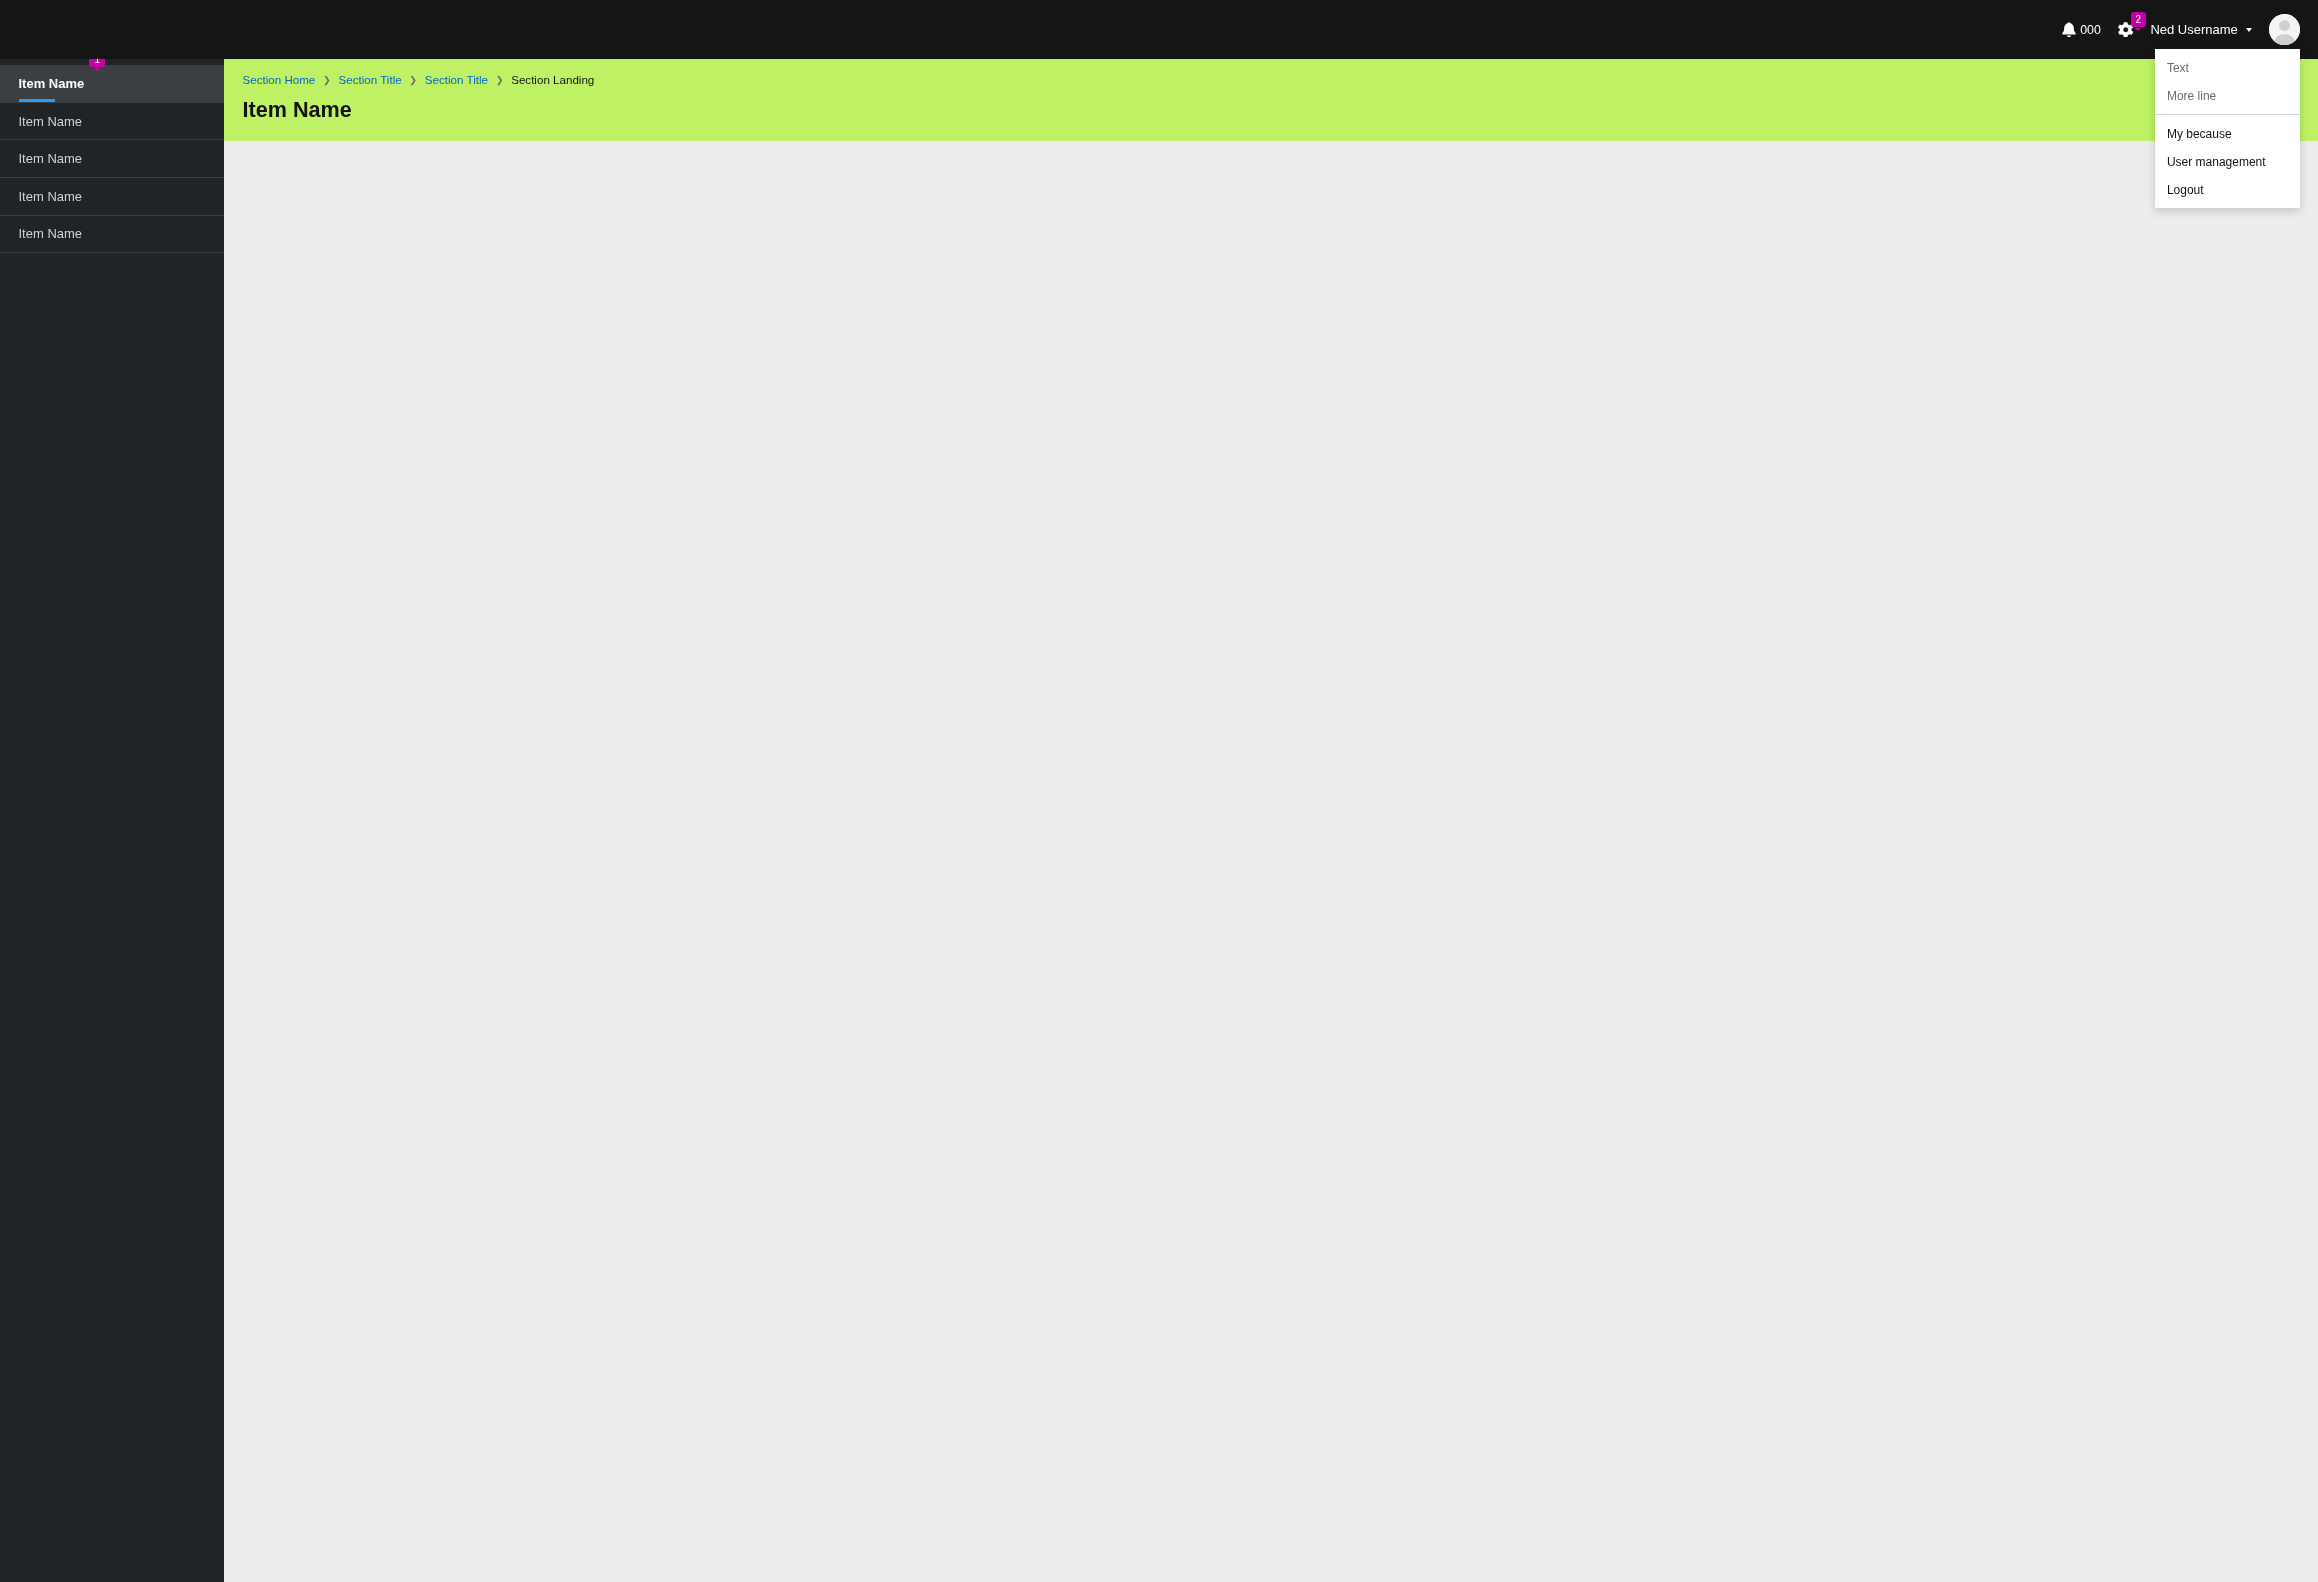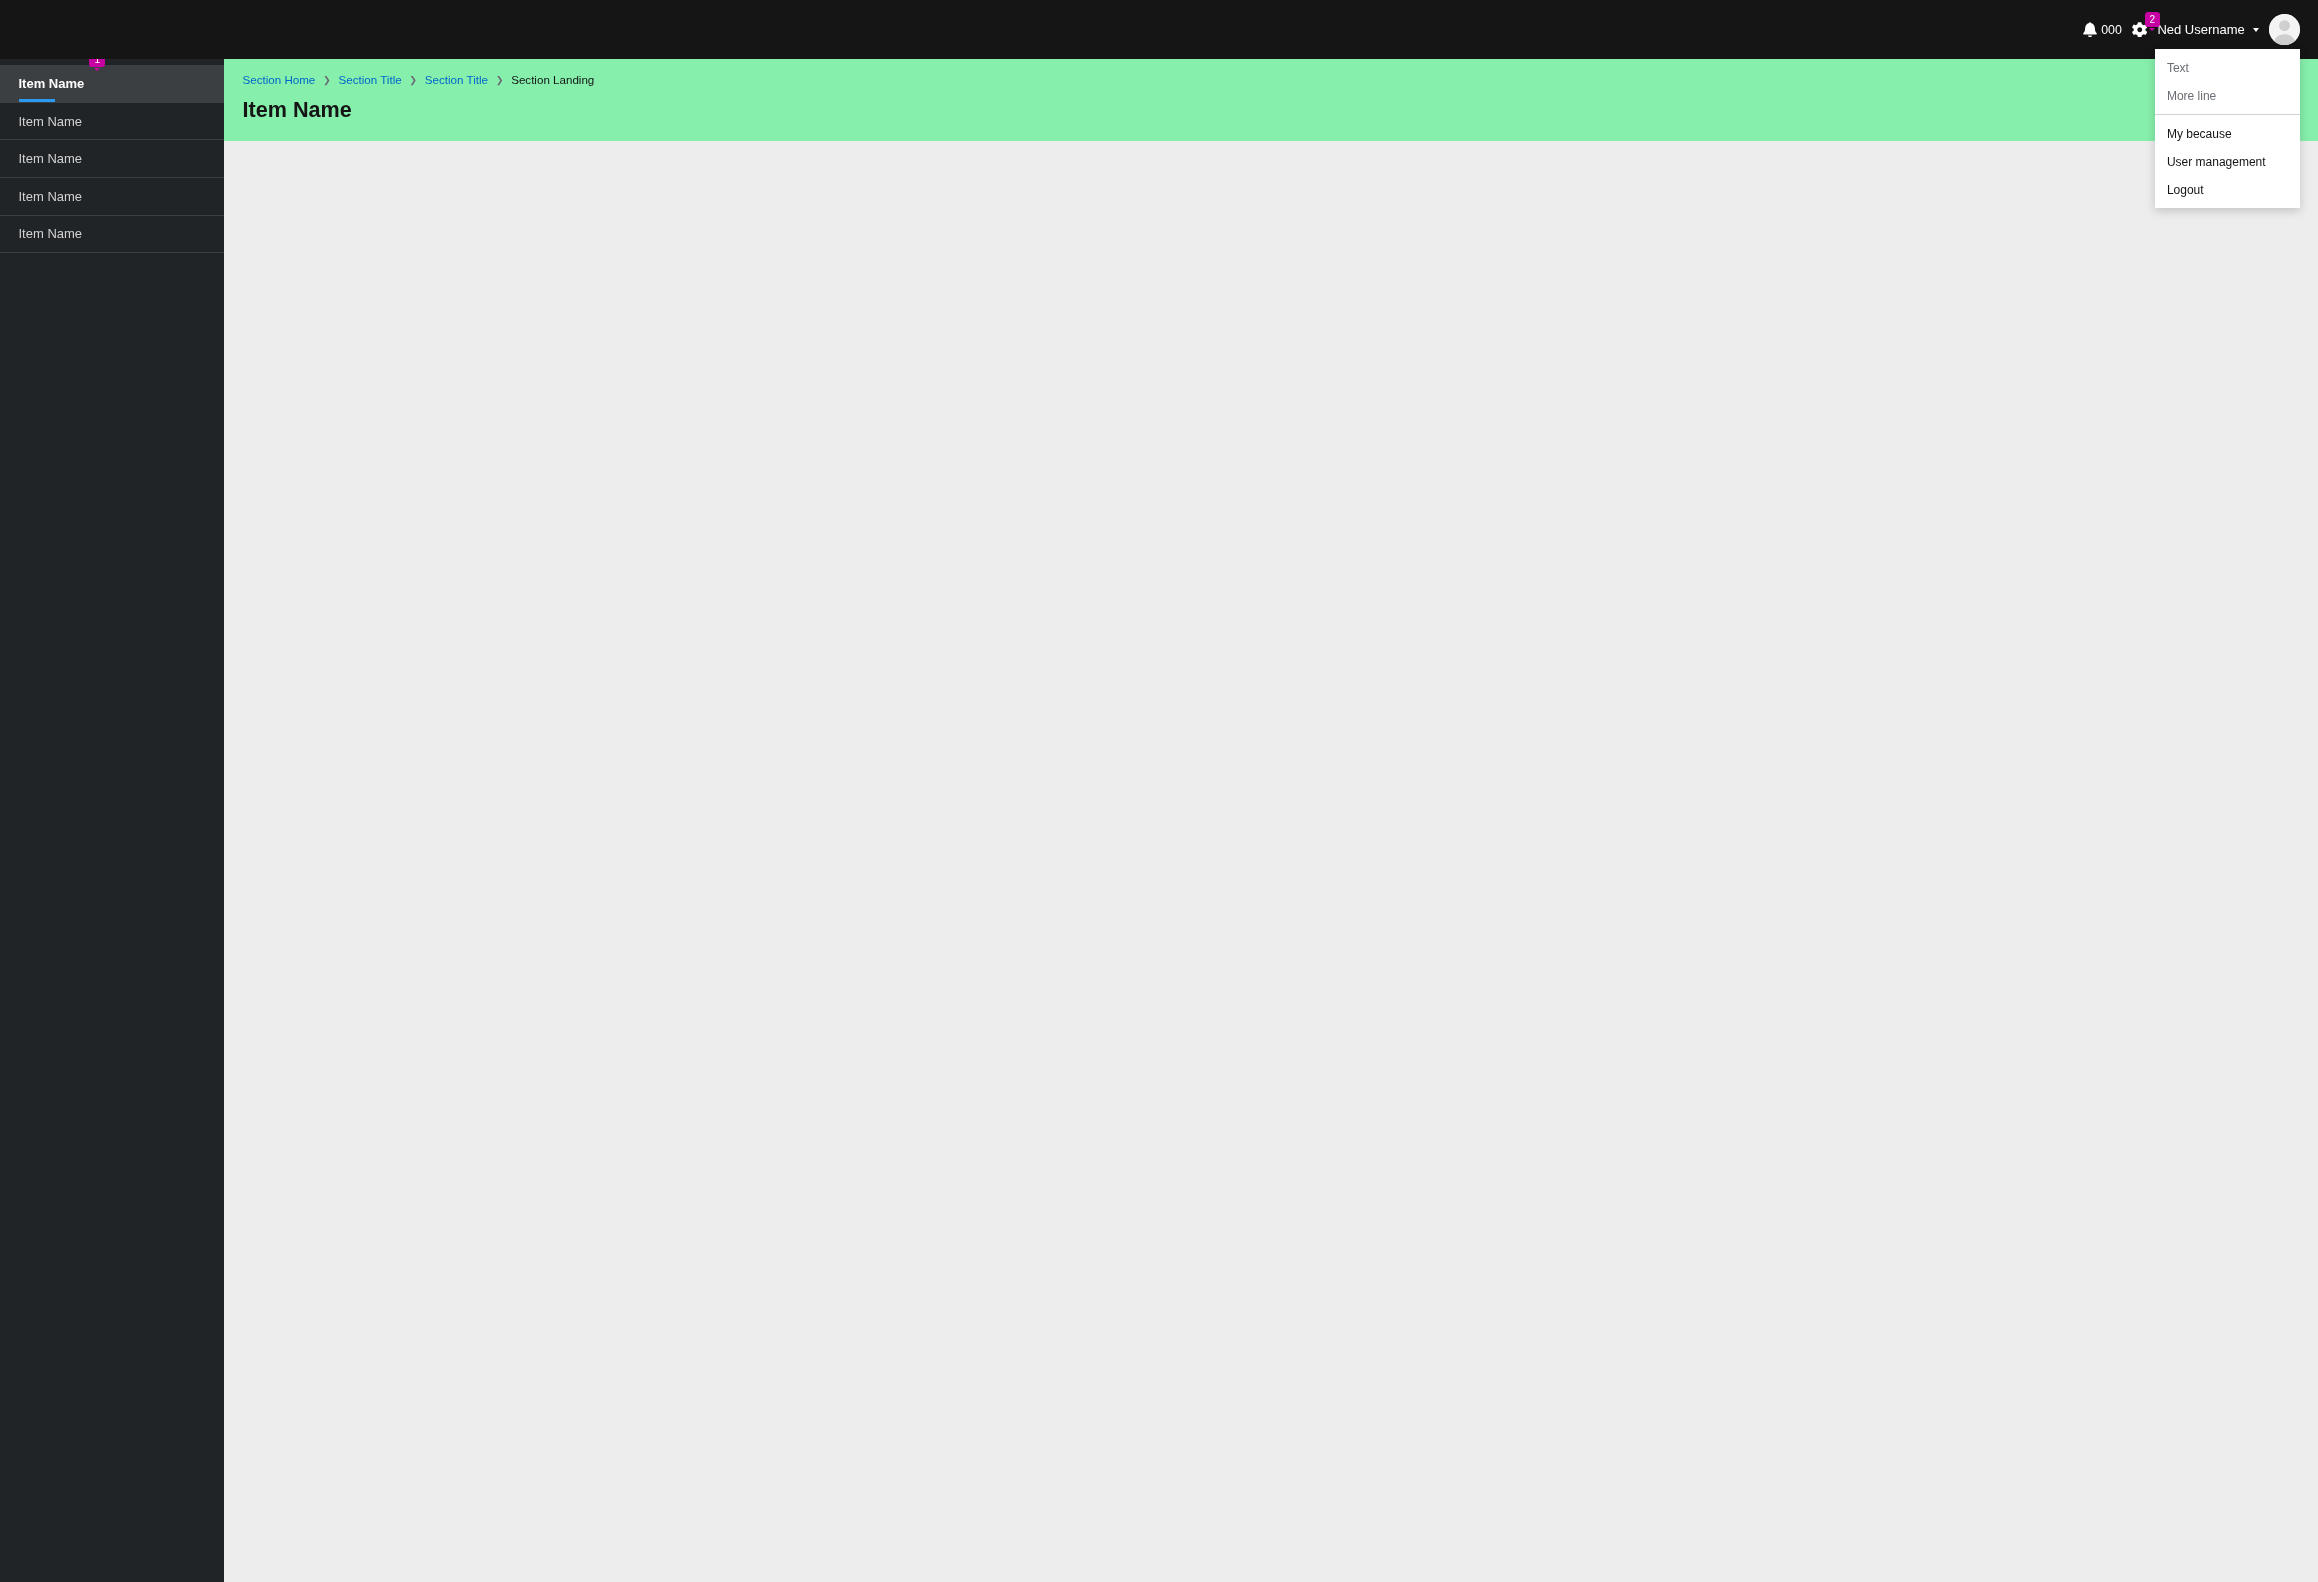--- a/index.html
+++ b/index.html
@@ -17,21 +17,21 @@
     height: 59px;
     background: #151515;
     display: flex;
     align-items: center;
     justify-content: flex-end;
     padding: 0 18.5px;
     color: #fff;
     position: relative;
     z-index: 5;
   }
-  .header-right { display: flex; align-items: center; gap: 10px; }
+  .header-right { display: flex; align-items: center; gap: 17px; }
   .notif-group { display: flex; align-items: center; gap: 4.6px; cursor: pointer; }
   .notif-count { font-size: 12.4px; color: #fff; }
   .gear-wrap { position: relative; cursor: pointer; display: flex; align-items: center; }
   .badge {
     position: absolute;
     top: -9.3px; right: -12.4px;
     background: #c700a3;
     color: #fff;
     font-size: 10px;
     line-height: 1;
@@ -114,21 +114,21 @@
     left: 18.5px;
     bottom: 0;
     width: 36px;
     height: 2.3px;
     background: #2b9af3;
   }
 
   
   .content { flex: 1; background: #ededed; overflow: auto; }
   .page-header {
-    background: #86efac;
+    background: #bef264;
     padding: 14px 18.5px 18.5px 18.5px;
   }
   .breadcrumb {
     display: flex; align-items: center; gap: 7.7px;
     font-size: 11.6px;
     flex-wrap: wrap;
   }
   .crumb-link { color: #0066cc; text-decoration: none; cursor: pointer; }
   .crumb-sep { color: #6a6e73; font-size: 9.3px; }
   .crumb-current { color: #151515; }

